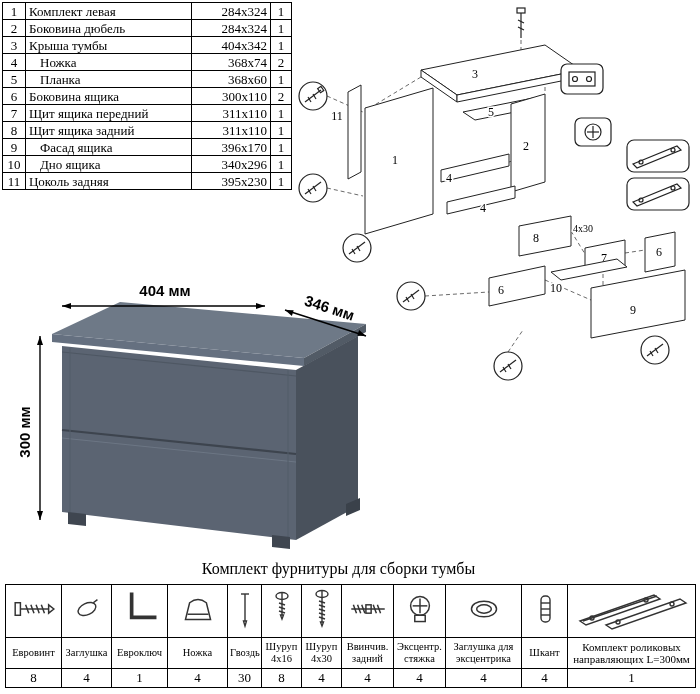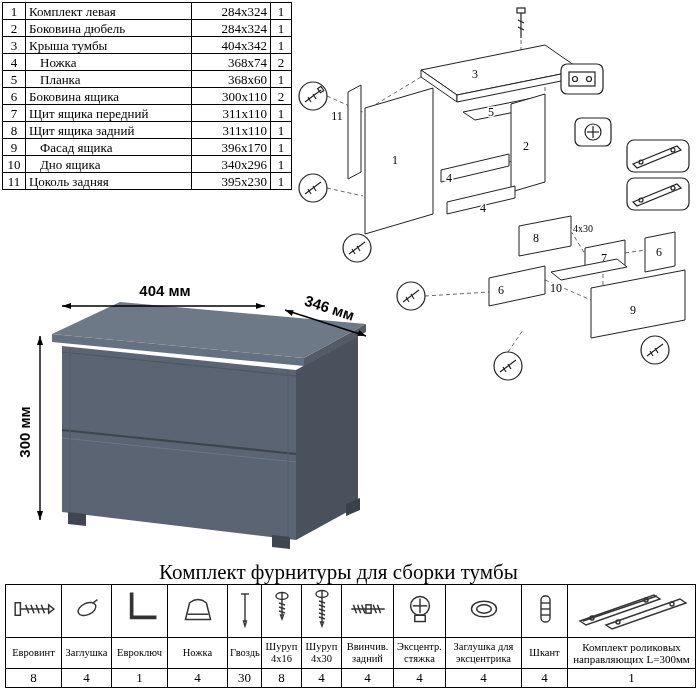--- a/index.html
+++ b/index.html
@@ -39,21 +39,21 @@
   .cabinet-svg{position:absolute;left:18px;top:282px;}
   .dim-line{stroke:#000;stroke-width:1.4;}
   .dim-head{fill:#000;}
   .dim-text{
     font-family:"Liberation Sans",sans-serif;font-size:15px;font-weight:bold;
     fill:#000;text-anchor:middle;
   }
   
   .kit-title{
     position:absolute;left:0;top:560px;width:677px;text-align:center;
-    font-size:21px;
+    font-size:16px;
   }
   .kit-table{
     position:absolute;left:5px;top:584px;border-collapse:collapse;
     table-layout:fixed;width:690px;
   }
   .kit-table td{border:1px solid #000;padding:0;text-align:center;vertical-align:middle;}
   .kit-table tr.icons td{height:52px;}
   .kit-table tr.labels td{
     font-size:10.5px;line-height:1.1;height:28px;padding:1px 2px;
   }

